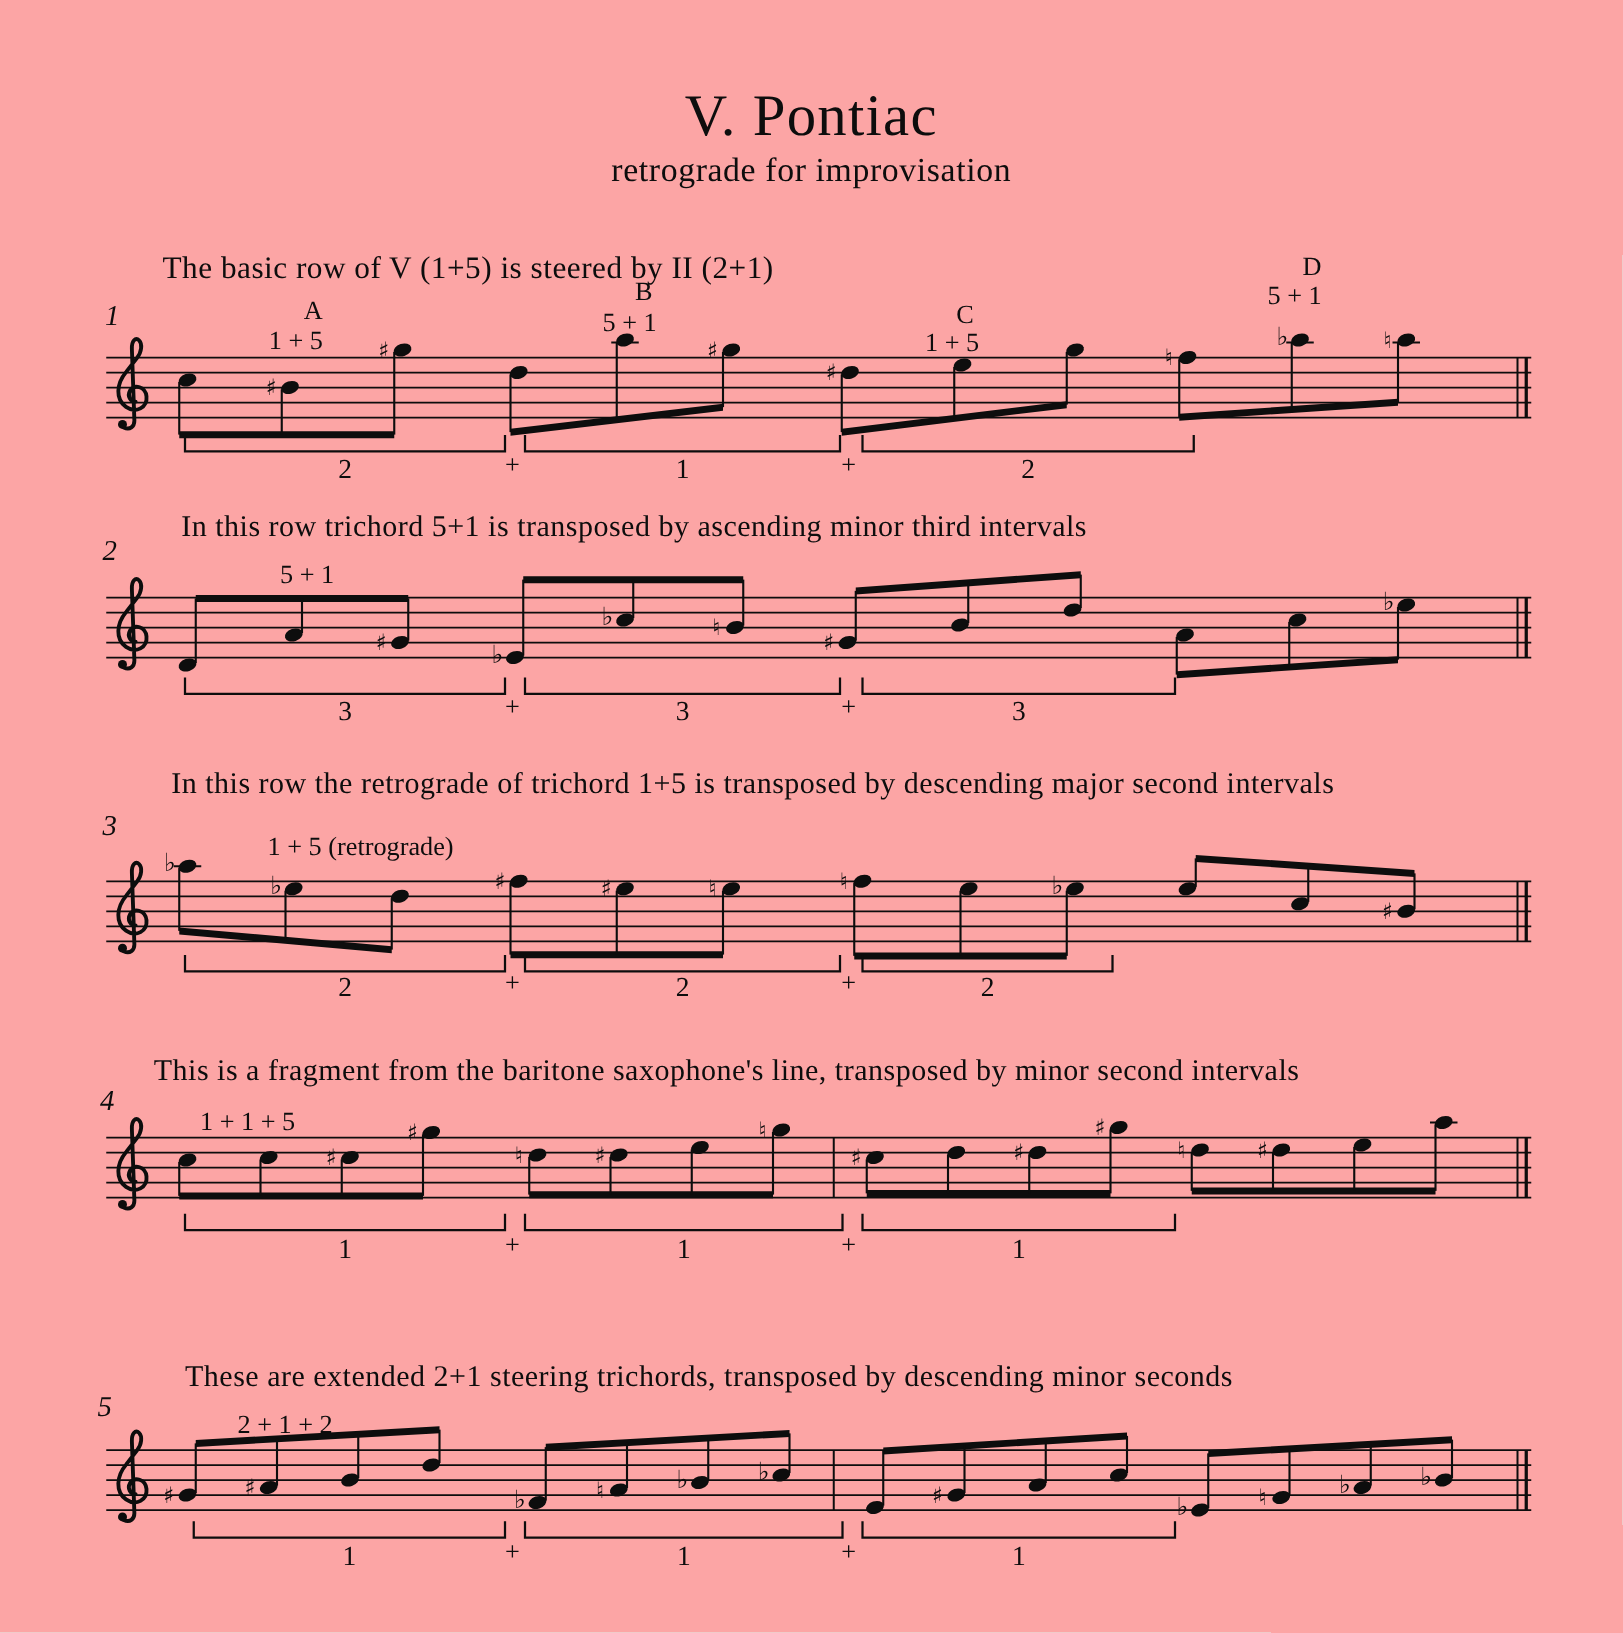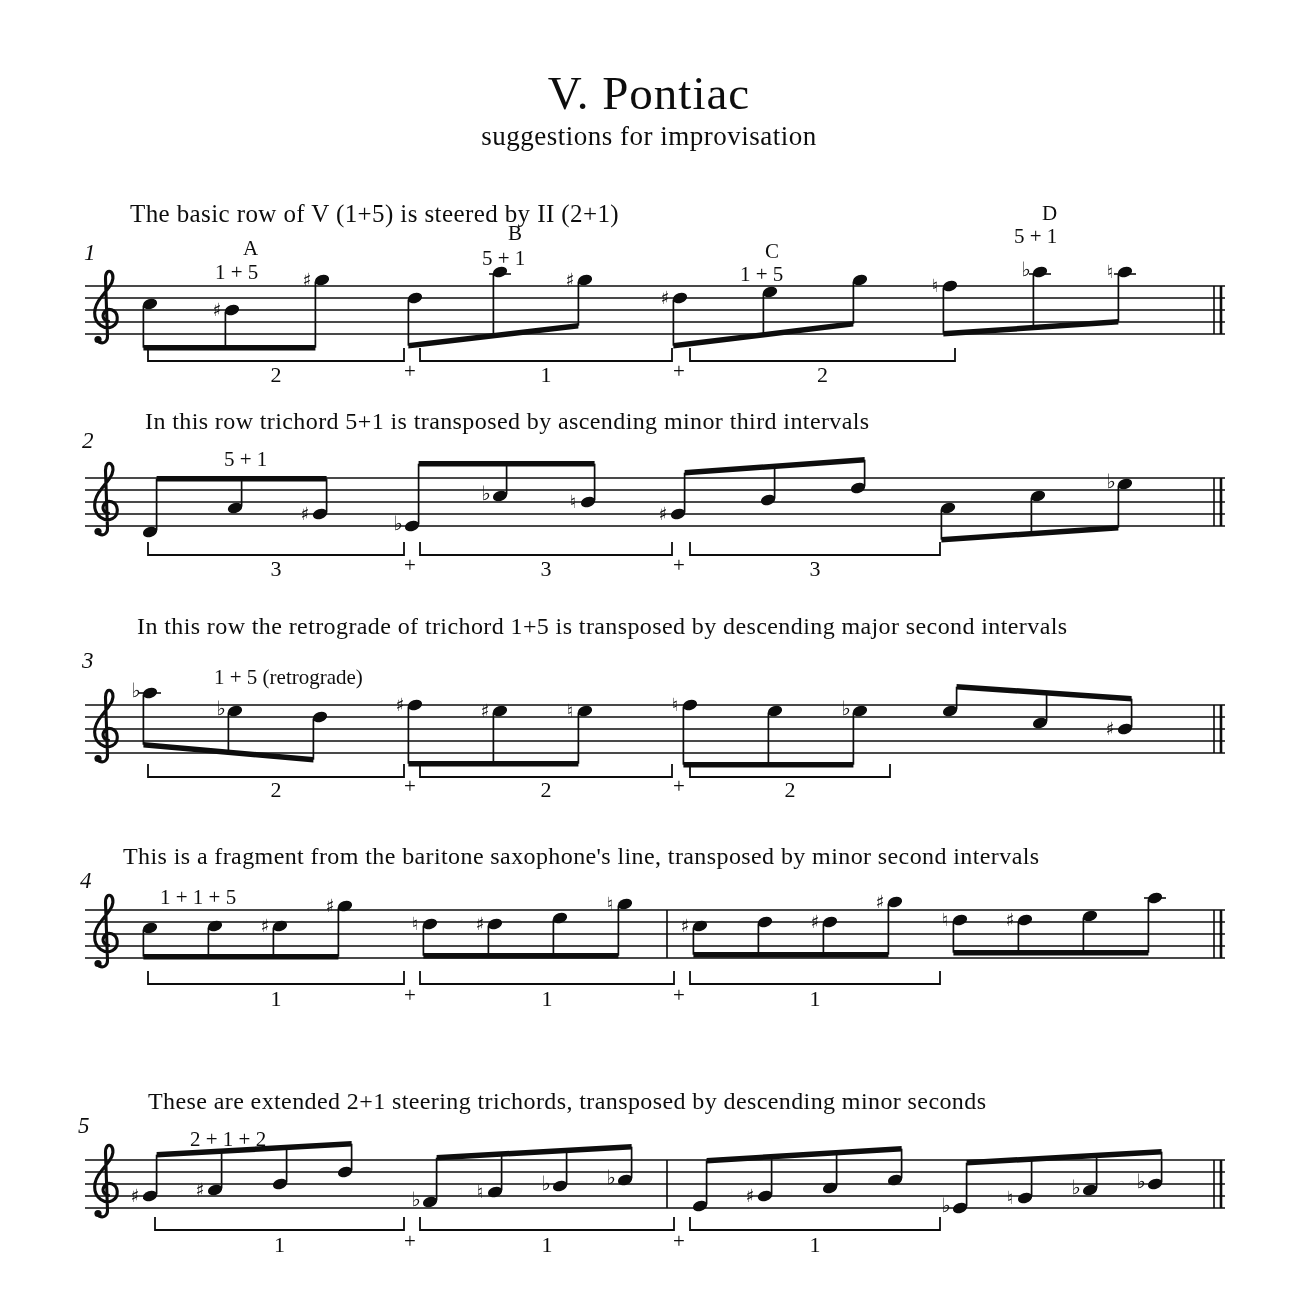--- a/index.html
+++ b/index.html
@@ -1,38 +1,38 @@
 <!DOCTYPE html>
 <html><head>
 <meta charset="utf-8">
 <style>
   html,body{margin:0;padding:0;background:#e8e8e8;}
   .page{
-    position:relative;width:1298px;height:1306px;background:#ffffff;
+    position:relative;width:1298px;height:1306px;background:#fca5a5;
     font-family:"Liberation Serif",serif;color:#0d0d0d;overflow:hidden;
     margin:0 auto;
   }
   .title{
     position:absolute;top:66px;left:0;width:100%;text-align:center;
     font-size:47px;letter-spacing:1px;color:#0d0d0d;
   }
   .subtitle{
     position:absolute;top:121px;left:0;width:100%;text-align:center;
     font-size:27px;letter-spacing:.5px;color:#0d0d0d;
   }
   svg{position:absolute;top:0;left:0;}
   svg text{fill:#0d0d0d;font-family:"Liberation Serif",serif;}
   .acc{font-family:"DejaVu Sans",sans-serif;}
 </style>
 </head>
 <body>
 
 <div class="page">
   <div class="title">V. Pontiac</div>
-  <div class="subtitle">suggestions for improvisation</div>
+  <div class="subtitle">retrograde for improvisation</div>
   <svg id="score" width="1298" height="1306" viewBox="0 0 1298 1306">
       <g>
         <text x="130" y="222" font-size="25" letter-spacing="0.4">The basic row of V (1+5) is steered by II (2+1)</text>
         <text x="84" y="260" font-size="23" font-style="italic">1</text>
         <line x1="85" y1="286" x2="1225" y2="286" stroke="#0d0d0d" stroke-width="1.4"></line>
         <line x1="85" y1="298" x2="1225" y2="298" stroke="#0d0d0d" stroke-width="1.4"></line>
         <line x1="85" y1="310" x2="1225" y2="310" stroke="#0d0d0d" stroke-width="1.4"></line>
         <line x1="85" y1="322" x2="1225" y2="322" stroke="#0d0d0d" stroke-width="1.4"></line>
         <line x1="85" y1="334" x2="1225" y2="334" stroke="#0d0d0d" stroke-width="1.4"></line>
         <g transform="translate(92 286)">

